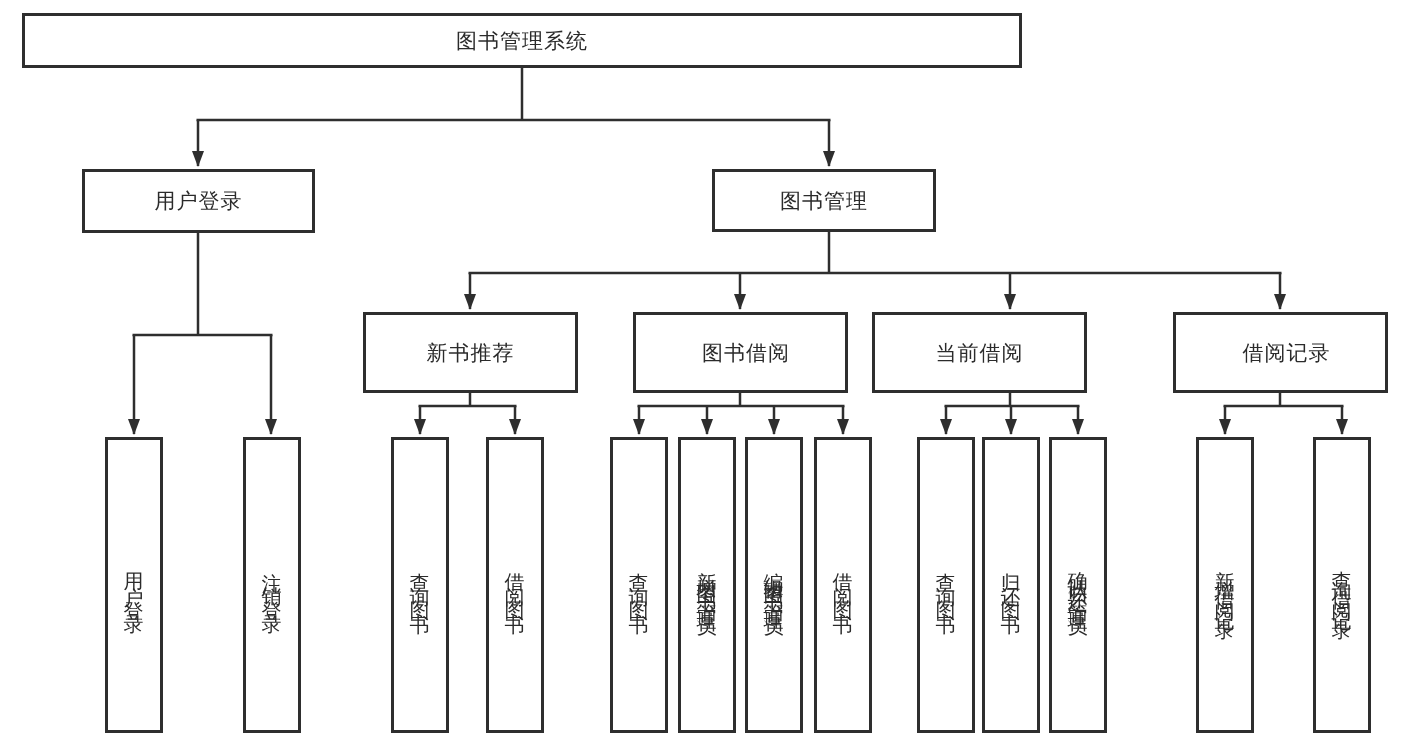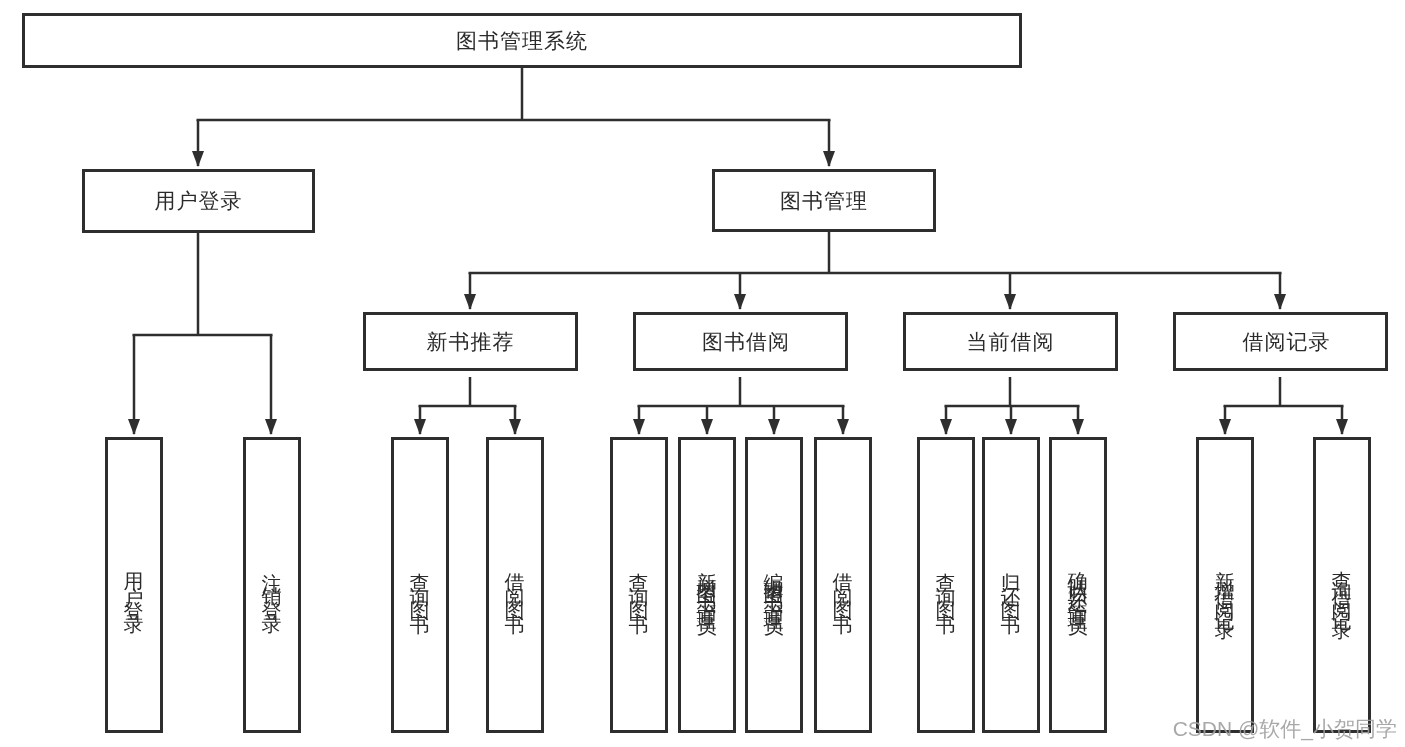--- a/index.html
+++ b/index.html
@@ -37,24 +37,24 @@
   .vtext {
     writing-mode: vertical-rl;
     text-orientation: mixed;
     font-size: 20px;
     line-height: 1;
   }
   
   .n-root       { left: 22px;   top: 13px;  width: 1000px; height: 55px; }
   .n-login      { left: 82px;   top: 169px; width: 233px;  height: 64px; }
   .n-mgmt       { left: 712px;  top: 169px; width: 224px;  height: 63px; }
-  .n-l3         { top: 312px; width: 215px; height: 59px; }
+  .n-l3         { top: 312px; width: 215px; height: 81px; }
   .n-rec        { left: 363px; }
   .n-borrow     { left: 633px; padding-left: 11px; }
-  .n-current    { left: 903px; }
+  .n-current    { left: 872px; }
   .n-records    { left: 1173px; padding-left: 12px; }
   
   .vbox { top: 437px; width: 58px; height: 296px; }
   .v-login1   { left: 105px; }
   .v-logout   { left: 243px; }
   .v-rec1     { left: 391px; }
   .v-rec2     { left: 486px; }
   .v-bor1     { left: 610px; }
   .v-bor2     { left: 678px; }
   .v-bor3     { left: 745px; }
@@ -204,15 +204,14 @@
     <span class="vtext" style="letter-spacing: 6.5px;">确认归还（管理员）</span>
   </div>
 
   <div class="node vbox v-recd1">
     <span class="vtext" style="letter-spacing: 10px;">新增借阅记录</span>
   </div>
   <div class="node vbox v-recd2">
     <span class="vtext" style="letter-spacing: 10px;">查询借阅记录</span>
   </div>
 
-  <div class="watermark">CSDN @软件_小贺同学</div>
 
 </div>
 
 </body></html>

